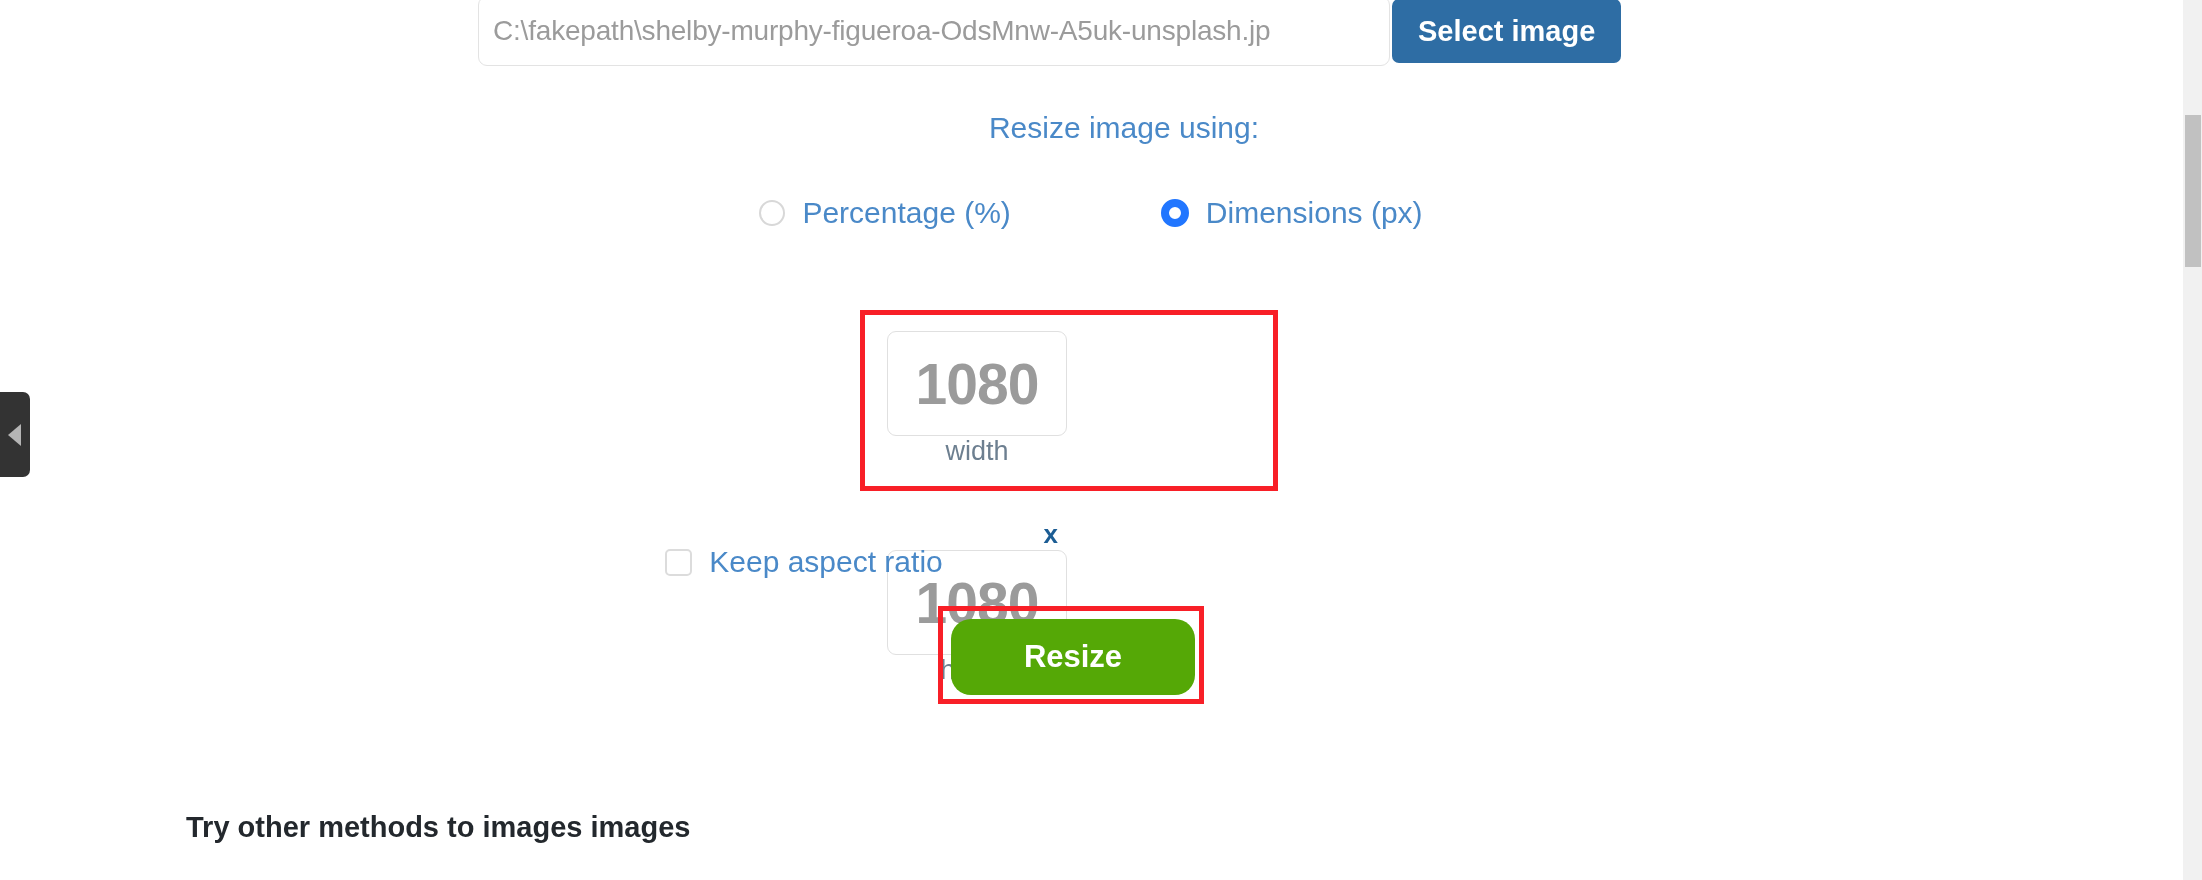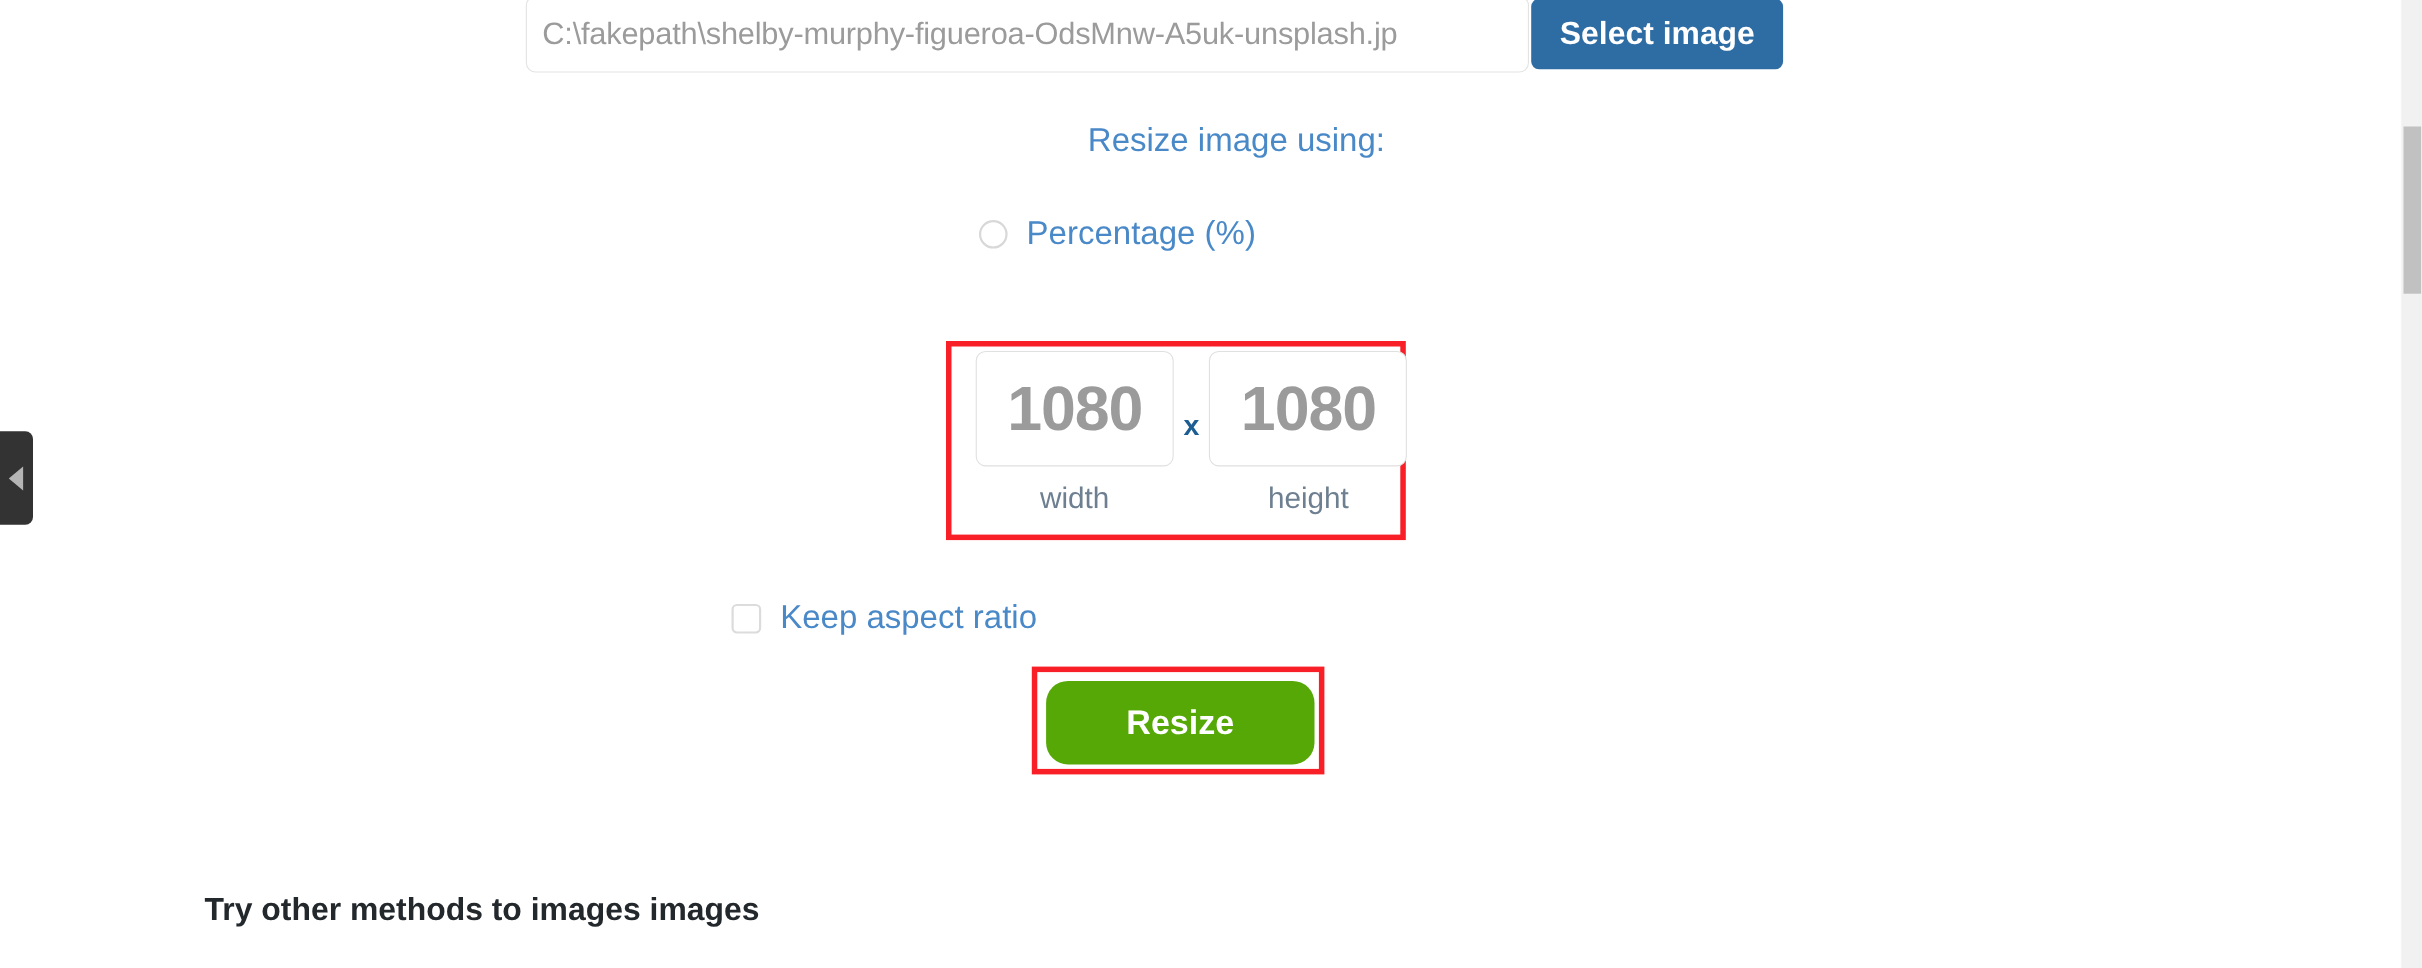--- a/index.html
+++ b/index.html
@@ -152,44 +152,44 @@
     left: 860px;
     top: 310px;
     width: 418px;
     height: 181px;
     border: 5px solid #f81f27;
     background: transparent;
   }
   .dim-inner {
     position: absolute;
     left: 22px;
-    top: 4px;
-    display: flex;
-    align-items: flex-start;
+    top: 16px;
+    display: flex;
+    align-items: flex-end;
+    flex-direction: column;
   }
   .dim-field { display: flex; flex-direction: column; align-items: center; }
   .dim-input {
     width: 180px;
     height: 105px;
     border: 1px solid #e0e0e0;
     border-radius: 9px;
     background: #ffffff;
     display: flex;
     align-items: center;
     justify-content: center;
     cursor: text;
   }
   .dim-input span {
     color: #9b9b9b;
     font-size: 57px;
     font-weight: bold;
     letter-spacing: -1px;
   }
   .dim-caption {
-    margin-top: 14px;
     color: #6d7f90;
     font-size: 27px;
   }
   .dim-x {
     color: #1c5d94;
     font-size: 26px;
     font-weight: bold;
     margin: 0 9px;
     padding-top: 52px;
   }
@@ -293,20 +293,24 @@
     </div>
     <button class="select-btn">Select image</button>
   </div>
 
   <div class="using-label">Resize image using:</div>
 
   <div class="radio-group">
     <label class="radio-opt">
       <span class="radio-dot"></span>
       <span class="radio-label">Percentage (%)</span>
+    </label>
+    <label class="radio-opt">
+      <span class="radio-dot on"></span>
+      <span class="radio-label">Dimensions (px)</span>
     </label>
   </div>
 
   <div class="dim-highlight">
     <div class="dim-inner">
       <div class="dim-field">
         <div class="dim-input">
           <span placeholder="1080">1080</span>
         </div>
         <div class="dim-caption">width</div>

